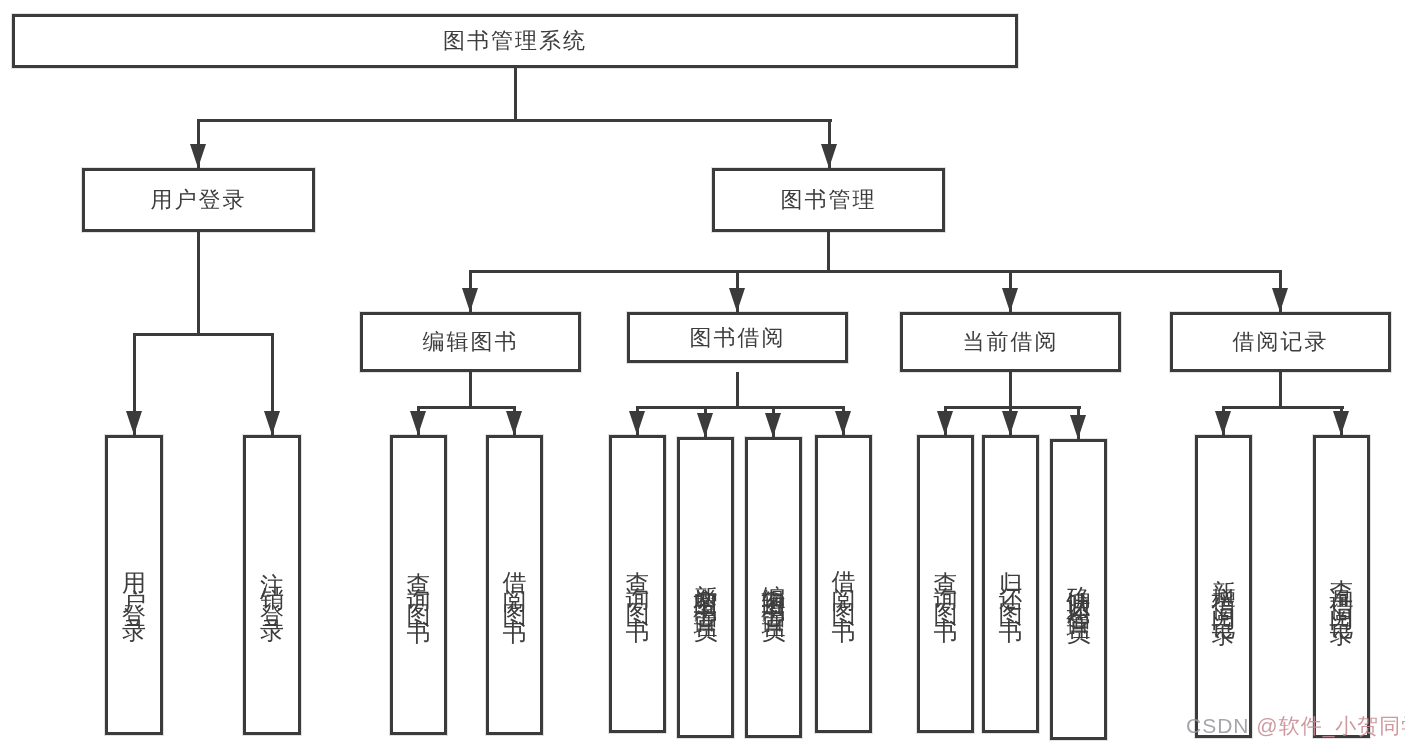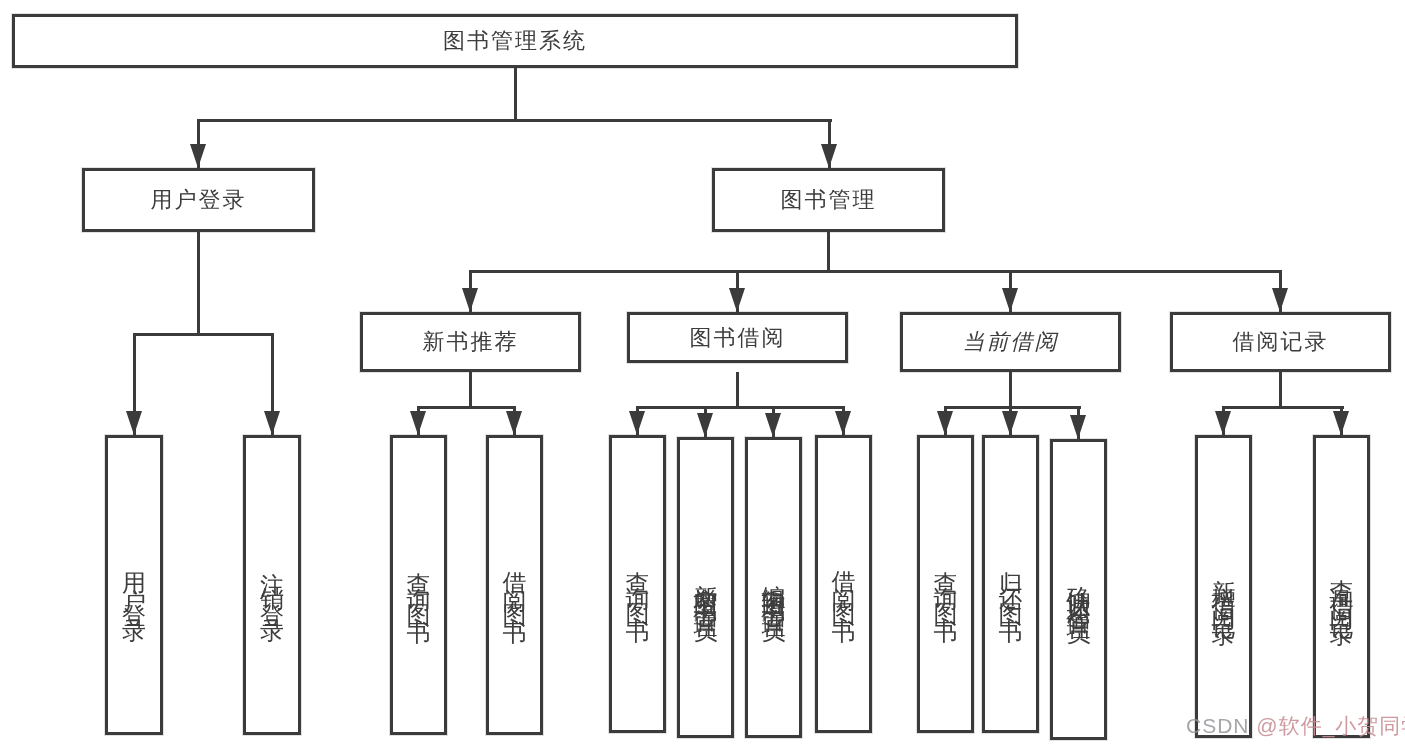--- a/index.html
+++ b/index.html
@@ -48,26 +48,26 @@
   </div>
 
   <div class="node" style="left:82px;top:168px;width:233px;height:64px;">
     <span>用户登录</span>
   </div>
   <div class="node" style="left:712px;top:168px;width:233px;height:64px;">
     <span>图书管理</span>
   </div>
 
   <div class="node" style="left:360px;top:312px;width:221px;height:60px;">
-    <span>新书推荐</span>
+    <span>编辑图书</span>
   </div>
   <div class="node" style="left:627px;top:312px;width:221px;height:51px;">
     <span>图书借阅</span>
   </div>
-  <div class="node" style="left:900px;top:312px;width:221px;height:60px;font-style:italic;">
+  <div class="node" style="left:900px;top:312px;width:221px;height:60px;">
     <span>当前借阅</span>
   </div>
   <div class="node" style="left:1170px;top:312px;width:221px;height:60px;">
     <span>借阅记录</span>
   </div>
 
   <div class="leaf ls4" style="left:105px;top:435px;width:58px;height:300px;">
     <span>用户登录</span>
   </div>
   <div class="leaf ls4" style="left:243px;top:435px;width:58px;height:300px;">

